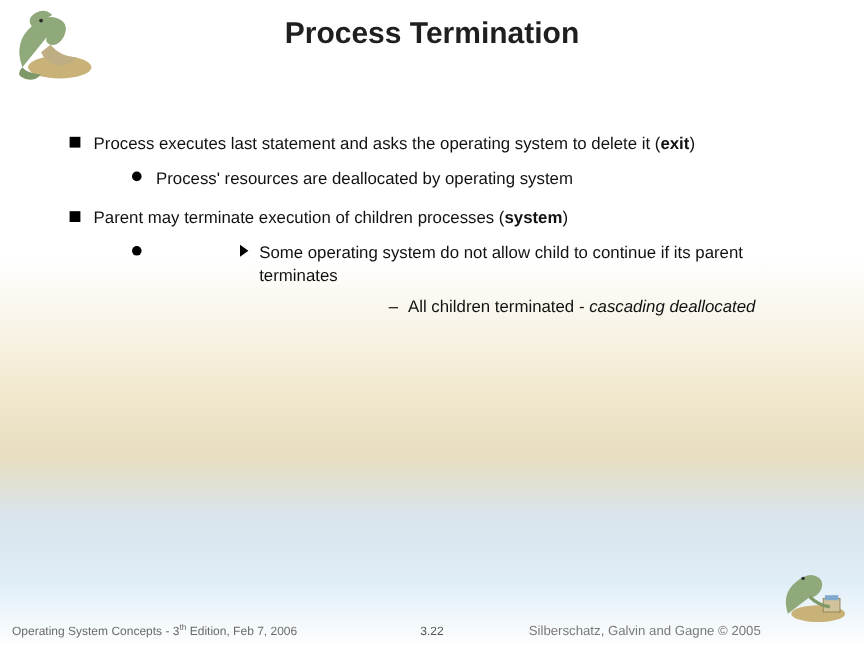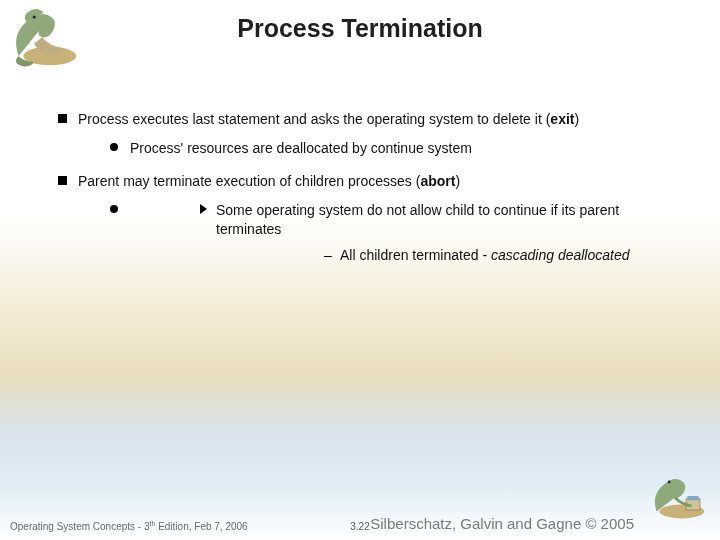--- a/index.html
+++ b/index.html
@@ -75,21 +75,21 @@
   .bold { font-weight: bold; }
   .emph { font-style: italic; }
 
   .footer {
     position: absolute; bottom: 8px; left: 10px; right: 10px;
     font-size: 10px; color: #555;
   }
   .footer .left { position: absolute; left: 0; bottom: 0; color: #6a6a6a; }
   .footer .left sup { font-size: 7px; }
   .footer .center { position: absolute; left: 0; right: 0; bottom: 0; text-align: center; color: #555; margin-top: 16px; }
-  .footer .right { position: absolute; right: 76px; bottom: 0; color: #7a7a7a; font-size: 15px; }
+  .footer .right { position: absolute; right: 76px; bottom: 0; color: #7a7a7a; font-size: 11px; }
 </style>
 </head>
 <body>
 
 <div class="slide">
 
   <div class="dino tl">
     <svg viewBox="0 0 100 90">
       <ellipse cx="60" cy="72" rx="34" ry="12" fill="#c9b277"></ellipse>
       <path d="M20 72 Q10 45 30 28 Q48 12 62 22 Q70 28 64 40 Q58 50 50 48 Q44 46 46 40" fill="#8fa97a"></path>
@@ -112,26 +112,26 @@
   </div>
 
   <h1 class="title">Process Termination</h1>
 
   <div class="content">
     <ul>
       <li class="l1">
         <span>Process executes last statement and asks the operating system to delete it (</span><span class="bold">exit</span><span>)</span>
         <ul>
           <li class="l2">
-            <span>Process' resources are deallocated by continue system</span>
+            <span>Process' resources are deallocated by operating system</span>
           </li>
         </ul>
       </li>
       <li class="l1">
-        <span>Parent may terminate execution of children processes (</span><span class="bold">abort</span><span>)</span>
+        <span>Parent may terminate execution of children processes (</span><span class="bold">system</span><span>)</span>
         <ul>
           <li class="l2">
             <ul>
               <li class="l3">
                 <span>Some operating system do not allow child to continue if its parent terminates</span>
                 <ul>
                   <li class="l4">
                     <span>All children terminated - </span><span class="emph">cascading deallocated</span>
                   </li>
                 </ul>

